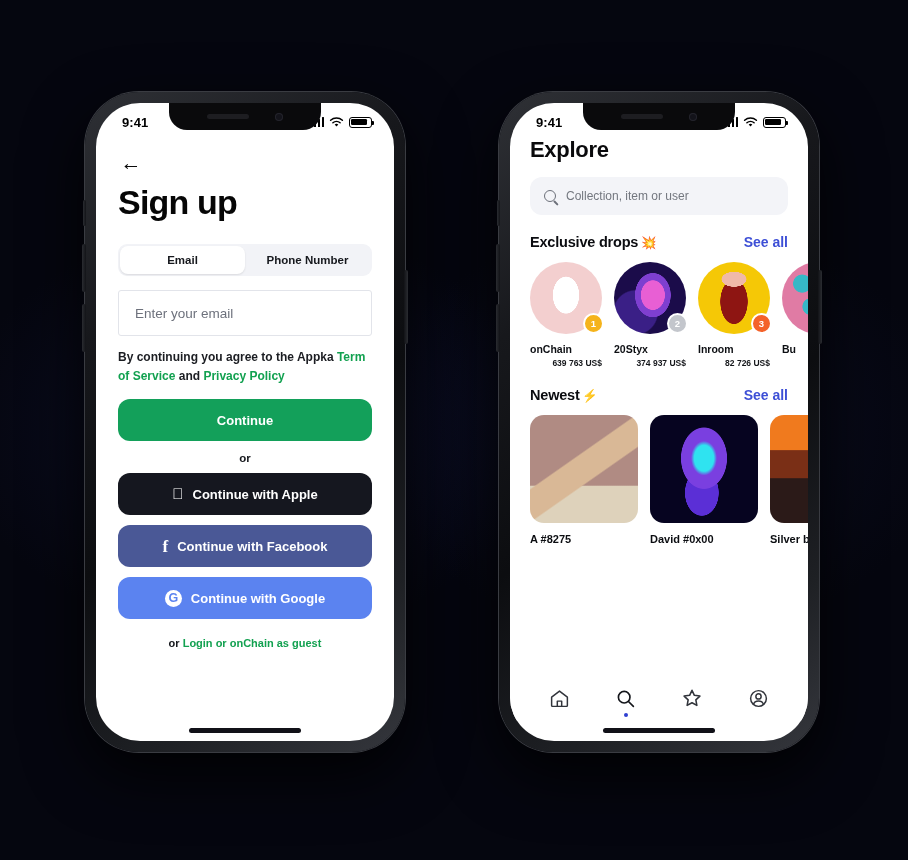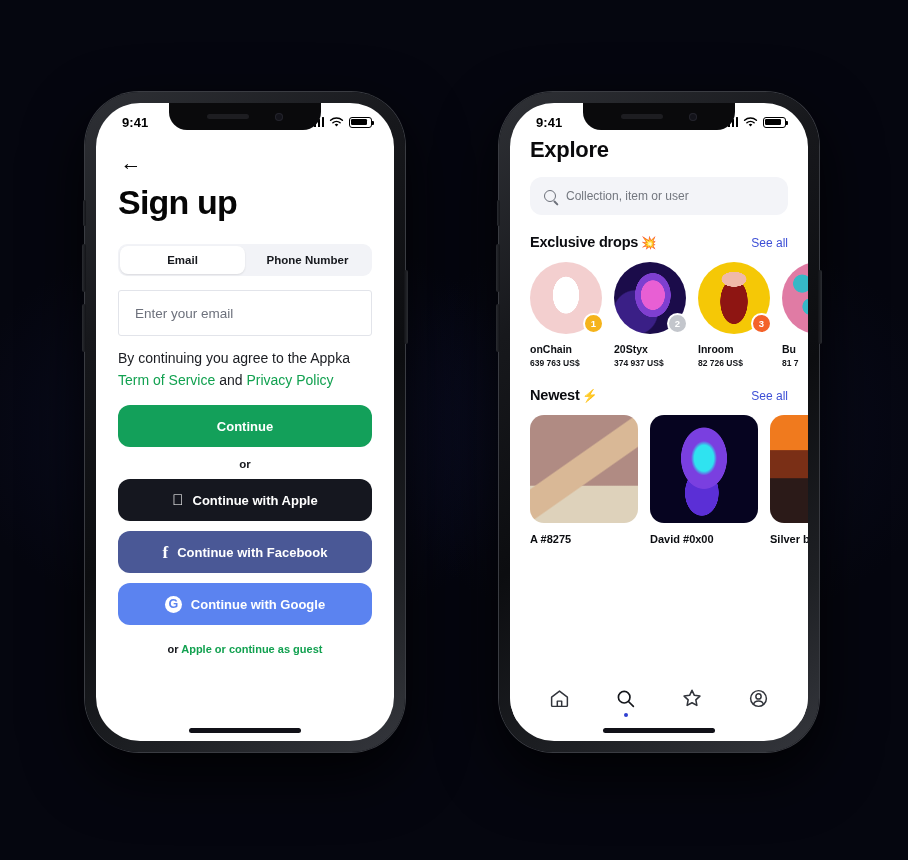--- a/index.html
+++ b/index.html
@@ -129,22 +129,22 @@
   .seg.active { background: #ffffff; box-shadow: 0 1px 2px rgba(0,0,0,.1); }
 
   .email-field {
     margin-top: 14px; height: 46px; border-radius: 3px;
     border: 1px solid #e2e4ea; background: #fff;
     display: flex; align-items: center; padding: 0 16px;
     font-size: 13.5px; color: #6d717c;
   }
 
   .terms {
-    margin-top: 12px; font-size: 14px; line-height: 1.55;
-    color: #1b1d22; font-weight: 400;
+    margin-top: 12px; font-size: 12px; line-height: 1.55;
+    color: #1b1d22; font-weight: 700;
   }
   .terms a { color: #12a150; text-decoration: none; }
 
   .btn {
     height: 42px; border-radius: 12px; border: none;
     display: flex; align-items: center; justify-content: center; gap: 9px;
     font-size: 13px; font-weight: 700; color: #fff; cursor: pointer;
     width: 100%;
   }
   .btn-continue { margin-top: 14px; background: #13a05a; }
@@ -218,21 +218,21 @@
   .section-head {
     display: flex; align-items: baseline; justify-content: space-between;
     padding: 0 20px; margin-top: 19px;
   }
   .section-title {
     font-size: 14.5px; font-weight: 700; color: #0b0c10;
     letter-spacing: -0.2px;
   }
   .section-title .emo { font-size: 12.5px; margin-left: 3px; }
   .see-all {
-    font-size: 12px; font-weight: 400; color: #3d4fd6;
+    font-size: 14px; font-weight: 700; color: #3d4fd6;
     text-decoration: none;
   }
 
   
   .drops { margin-top: 12px; }
   .drop { width: 72px; flex: none; }
   .drop-img {
     width: 72px; height: 72px; border-radius: 50%;
     position: relative; overflow: visible;
   }
@@ -245,21 +245,21 @@
     border: 2.2px solid #fff;
     display: flex; align-items: center; justify-content: center;
     font-size: 9.5px; font-weight: 700; color: #fff;
   }
   .drop-name {
     margin-top: 9px; font-size: 10.5px; font-weight: 700;
     color: #0d0f13; text-align: left; white-space: nowrap;
   }
   .drop-price {
     margin-top: 3px; font-size: 8.5px; font-weight: 600;
-    color: #14161a; text-align: left; white-space: nowrap;
+    color: #14161a; text-align: right; white-space: nowrap;
   }
 
   
   .newest { margin-top: 12px; }
   .nitem { width: 108px; flex: none; }
   .nitem-img {
     width: 108px; height: 108px; border-radius: 14px; overflow: hidden;
   }
   .nitem-name {
     margin-top: 10px; font-size: 11px; font-weight: 700;
@@ -421,21 +421,21 @@
           <span class="ico-fb">f</span>
           <span>Continue with Facebook</span>
         </button>
 
         <button class="btn btn-google">
           <span class="ico-google">G</span>
           <span>Continue with Google</span>
         </button>
 
         <div class="login-line">
-          <span>or </span><a href="#">Apple or continue as guest</a>
+          <span>or </span><a href="#">Login or onChain as guest</a>
         </div>
 
       </div>
 
       <div class="home-indicator"></div>
     </div>
   </div>
 
   <div class="phone right">
     <div class="btn-side silent"></div>

